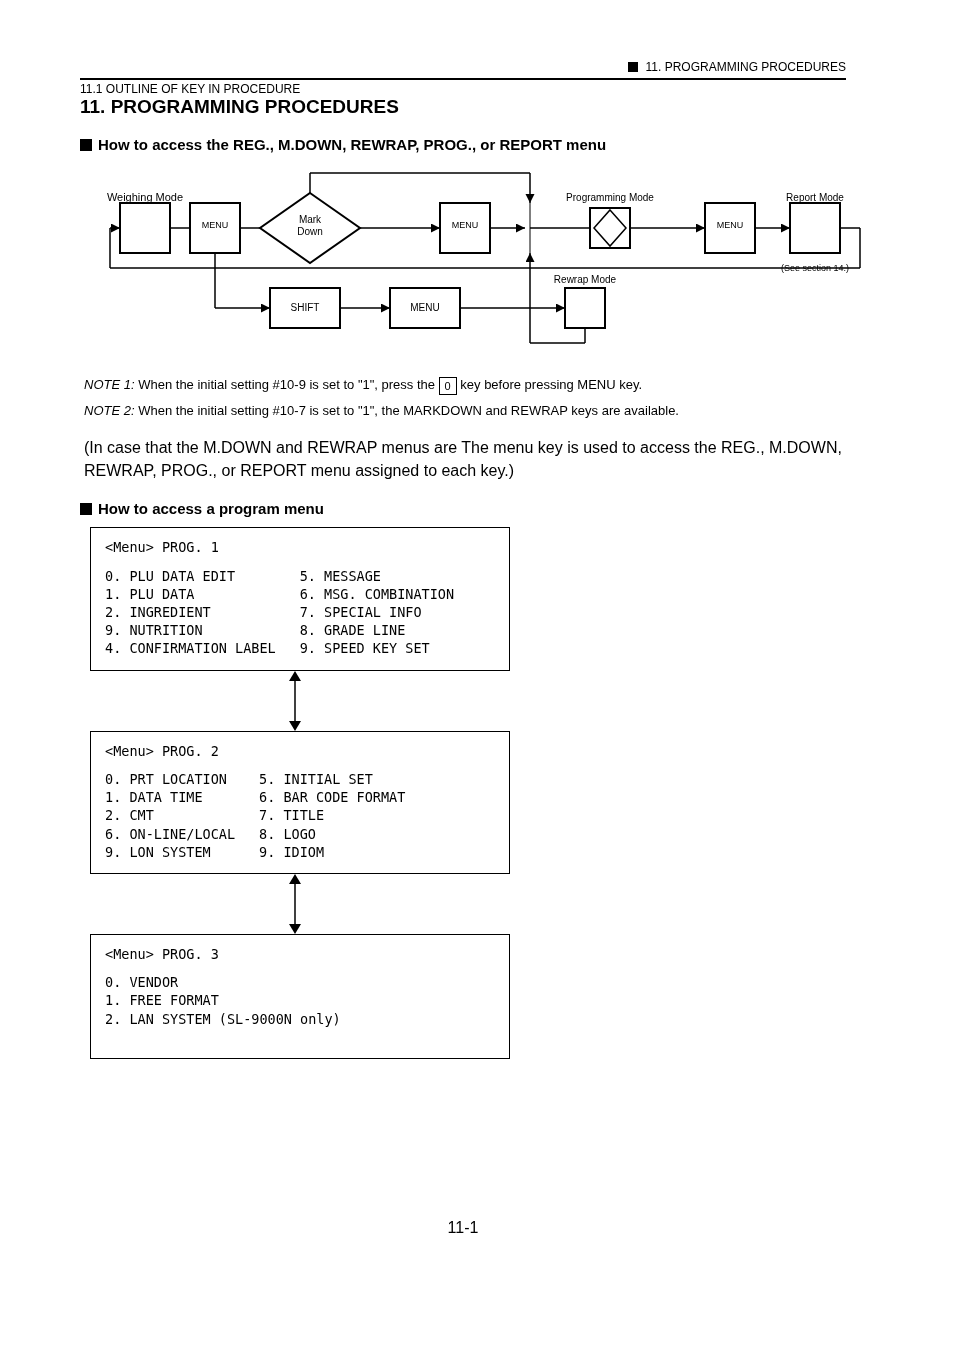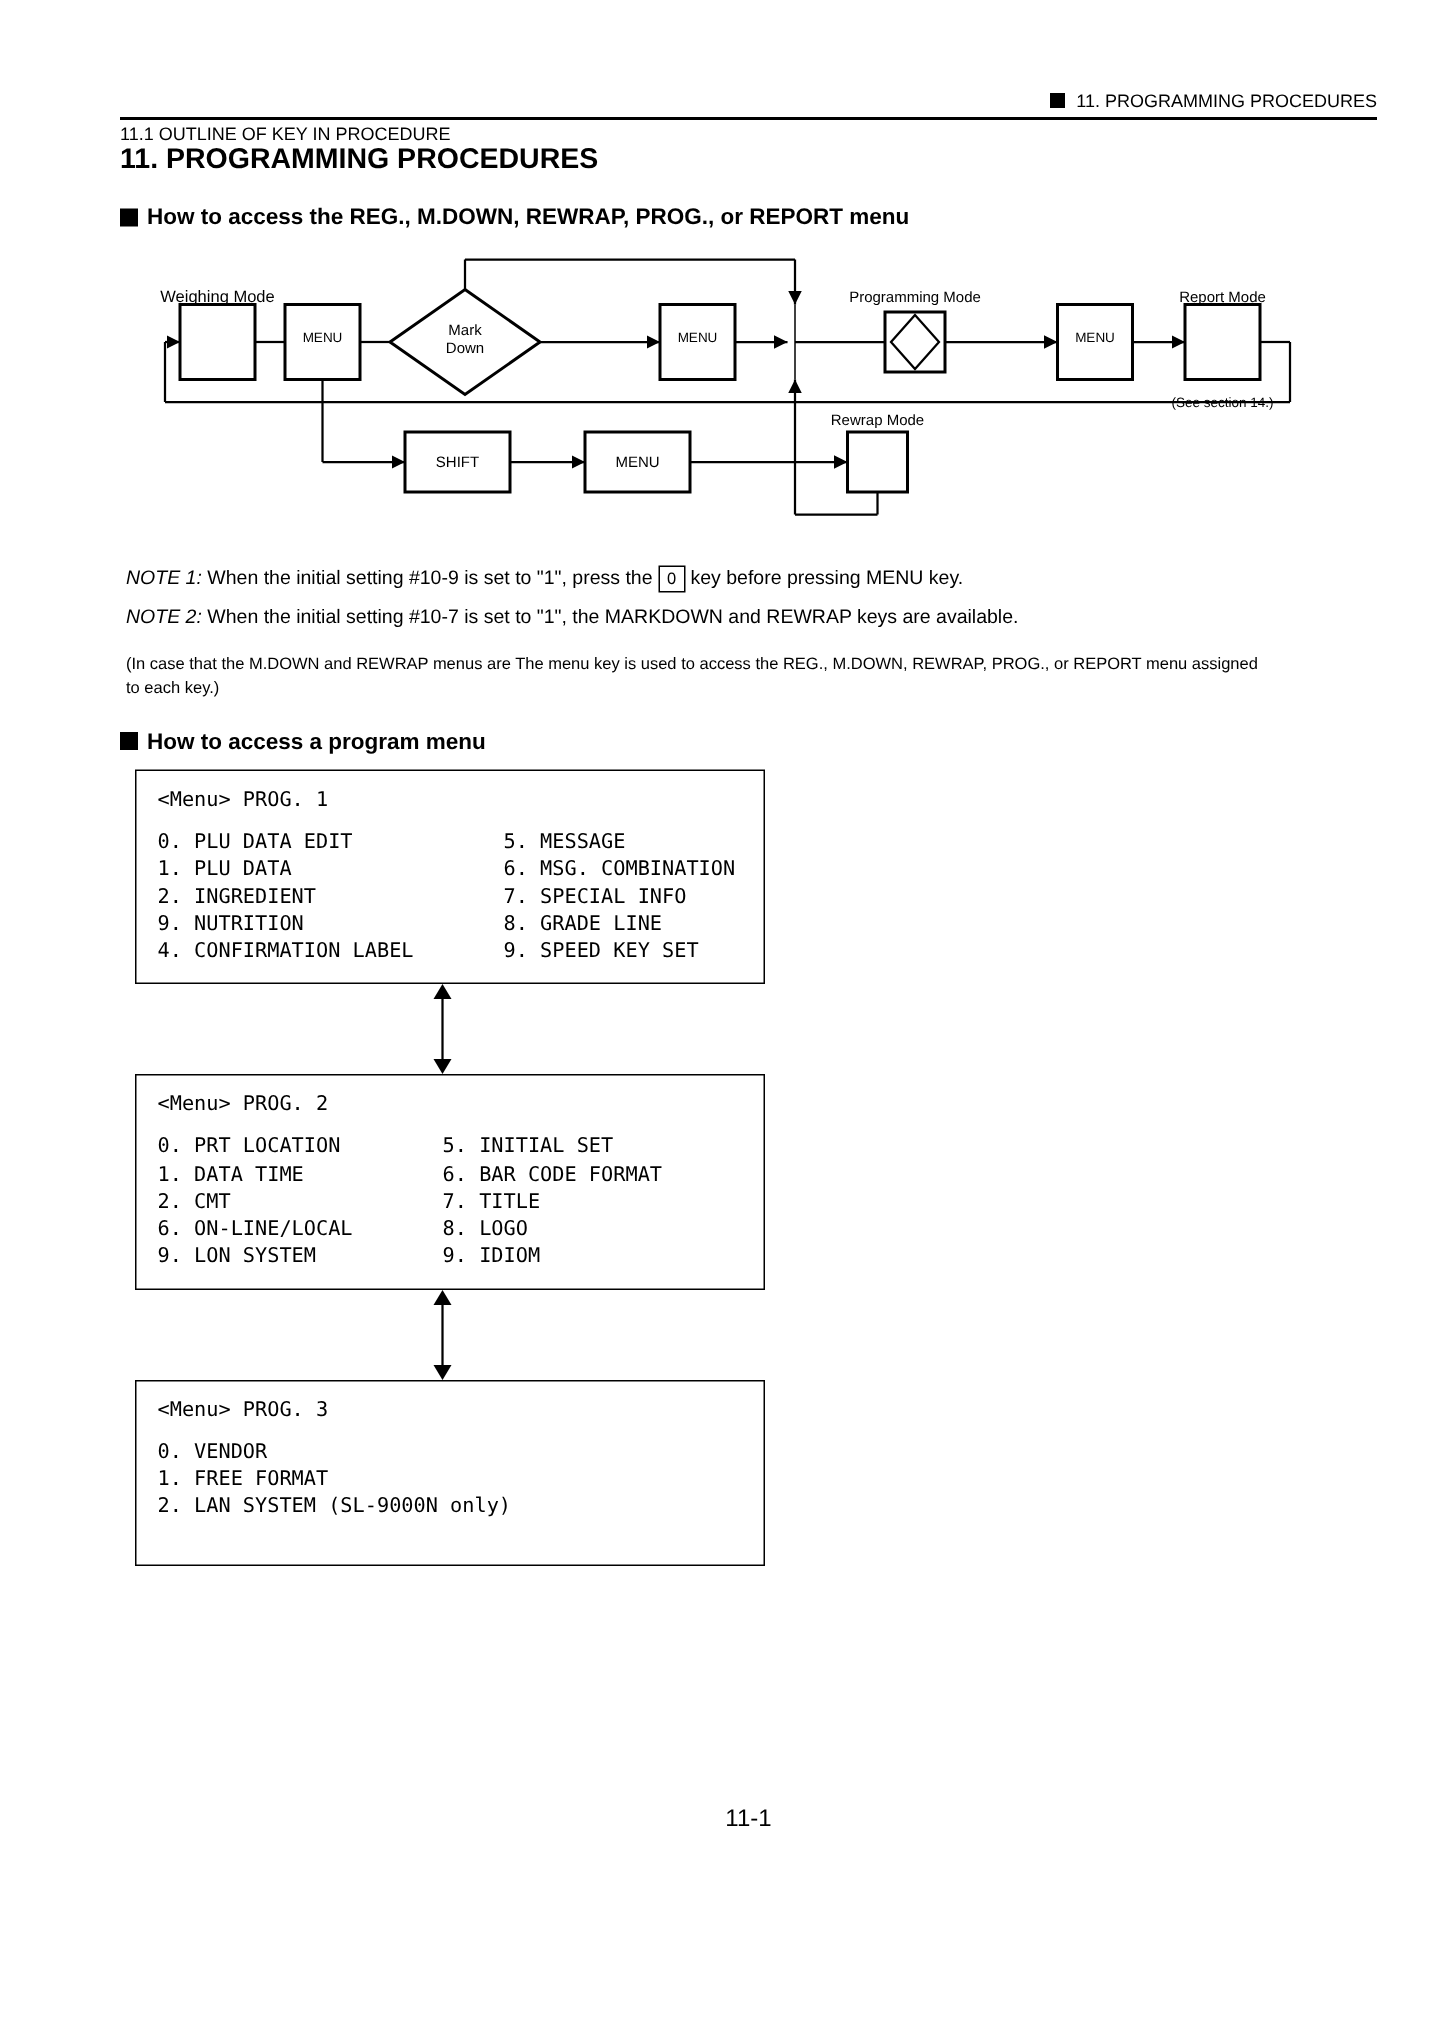--- a/index.html
+++ b/index.html
@@ -5,21 +5,21 @@
   * { box-sizing: border-box; }
   body {
     margin: 0;
     padding: 0;
     background: #fff;
     font-family: Arial, Helvetica, sans-serif;
     color: #000;
     width: 954px;
   }
   .page {
-    padding: 60px 36px 40px 80px;
+    padding: 60px 108px 40px 80px;
     position: relative;
   }
   .header-row {
     display: flex;
     justify-content: space-between;
     align-items: flex-end;
     font-size: 12px;
     margin-bottom: 4px;
   }
   .header-row svg { flex-shrink:0;}
@@ -51,21 +51,21 @@
   }
   .flow-wrap {
     width: 100%;
     max-width: 780px;
     margin-left: 10px;
   }
   .flow-svg {
     display: block;
   }
   .desc {
-    font-size: 11px;
+    font-size: 16px;
     max-width: 760px;
     margin: 18px 0 12px 4px;
     line-height: 1.45;
   }
   .note {
     font-size: 13px;
     margin: 4px 0 8px 4px;
   }
   .menu-col {
     width: 420px;
@@ -77,21 +77,21 @@
     font-family: "Lucida Console", "Letter Gothic", monospace;
     font-size: 13.5px;
     line-height: 1.35;
     white-space: nowrap;
   }
   .menu-title {
     margin-bottom: 10px;
   }
   .menu-cols {
     display: flex;
-    gap: 60px;
+    gap: 24px;
   }
   .menu-list div { }
   .arrow-gap {
     height: 60px;
     position: relative;
   }
   .arrow-gap svg {
     position: absolute;
     left: 190px;
     top: 0;

